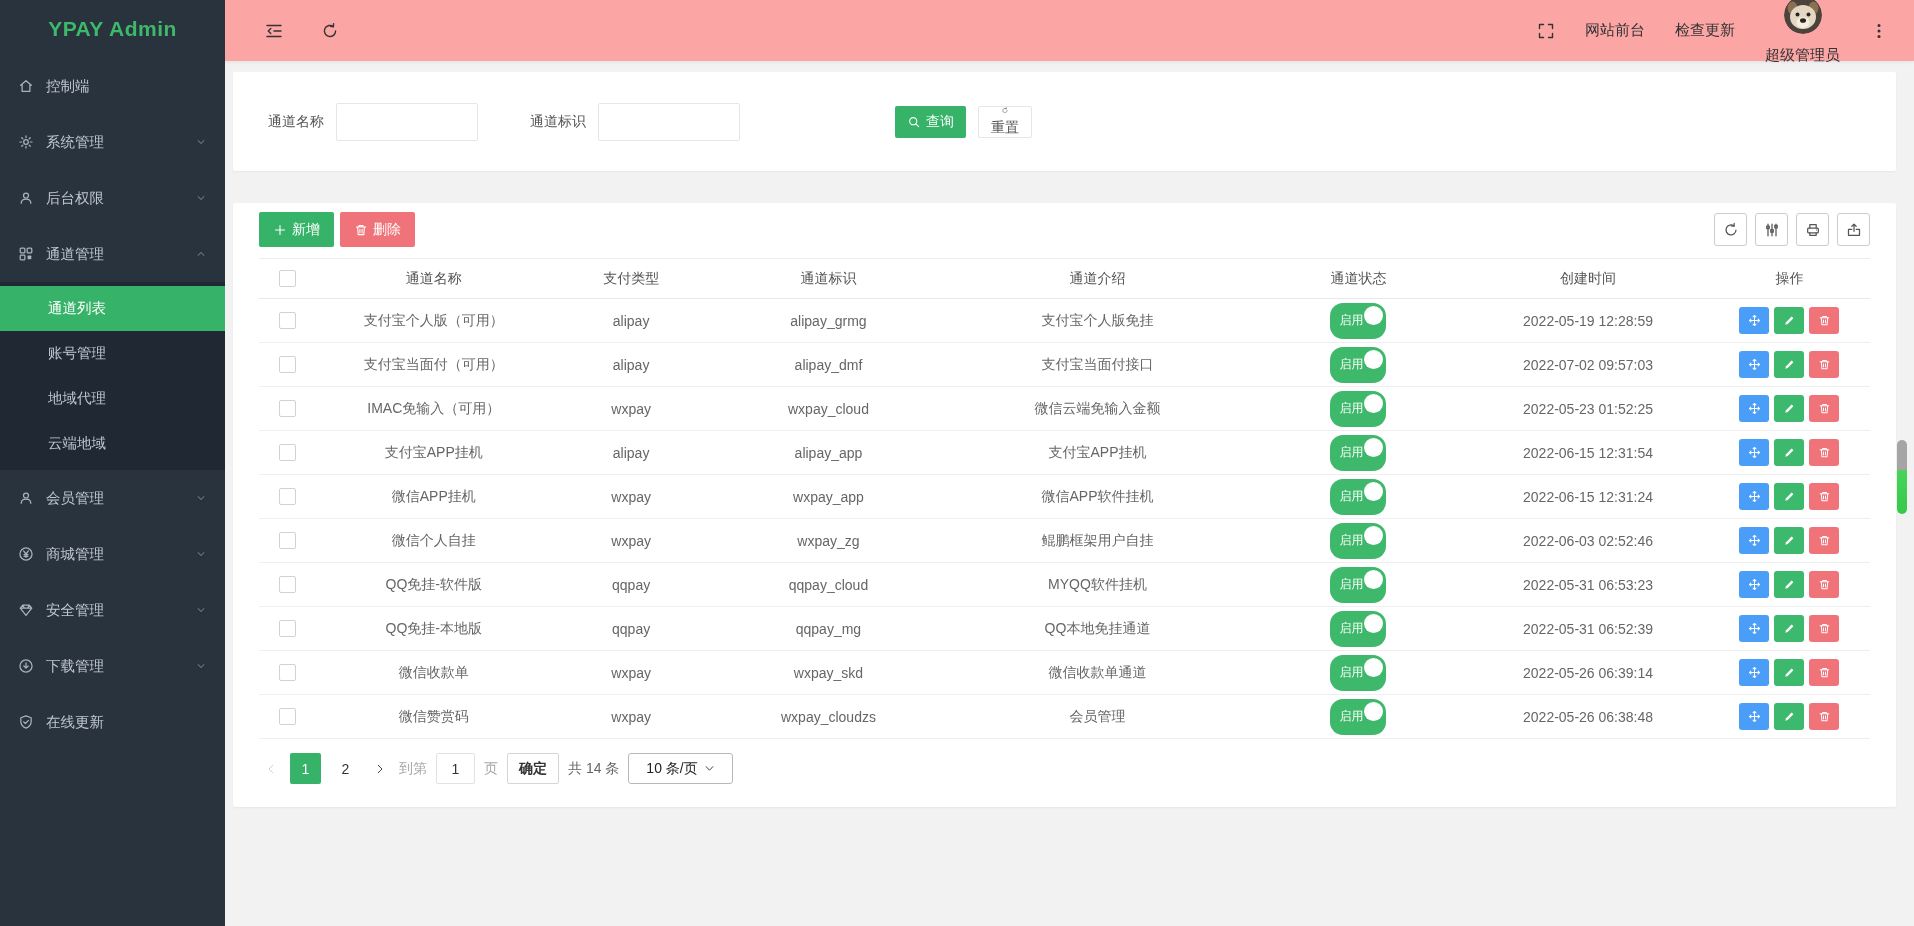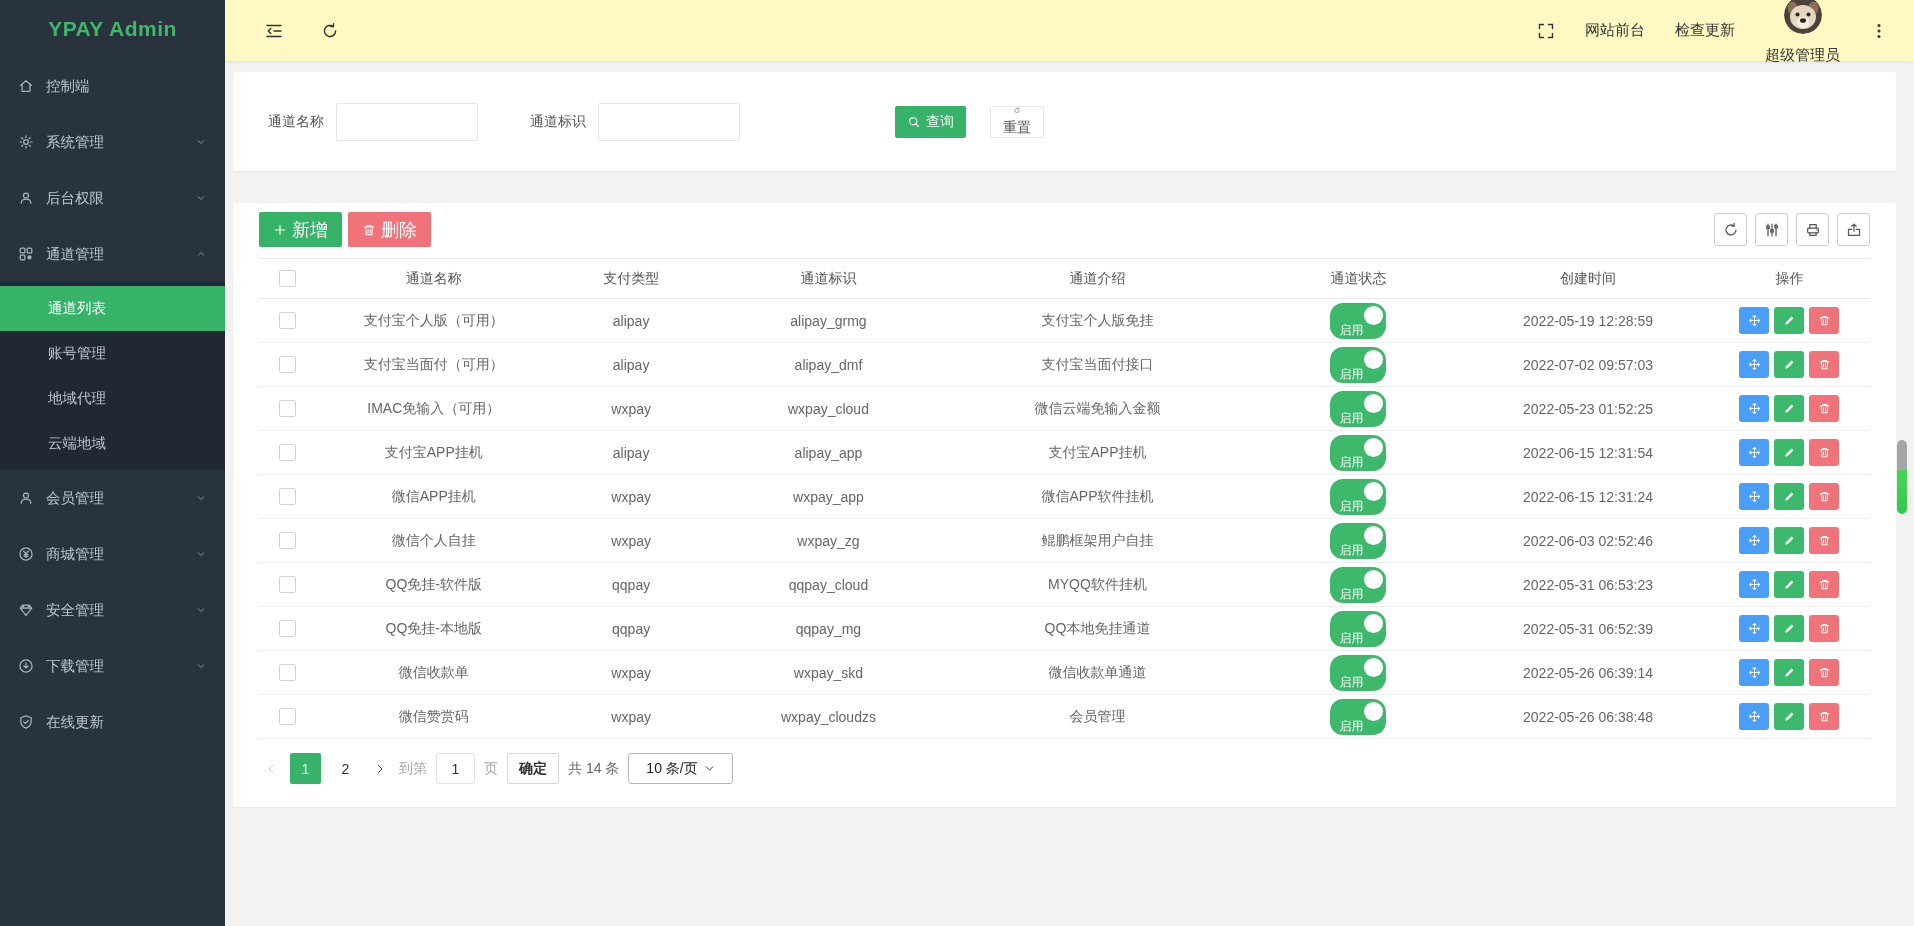--- a/index.html
+++ b/index.html
@@ -16,56 +16,56 @@
   .logo { height:58px; line-height:58px; text-align:center; color:#3eb86b; font-size:21px; font-weight:bold; letter-spacing:.5px; }
   .nav-item { height:56px; display:flex; align-items:center; padding:0 18px; color:#bfc6cf; font-size:14.5px; cursor:pointer; }
   .nav-item .ic { margin-right:12px; color:#aab2bc; }
   .nav-item .chev { margin-left:auto; margin-right:0; width:12px; height:12px; color:#8d96a2; }
   .submenu { background:#1f2833; padding:4px 0; }
   .sub-item { height:45px; line-height:45px; padding-left:48px; color:#bfc6cf; font-size:14.5px; cursor:pointer; }
   .sub-item.active { background:#36b368; color:#ffffff; }
 
   
   .main { position:absolute; left:225px; top:0; width:1689px; height:926px; }
-  .topbar { height:61px; background:#fef9c3; display:flex; align-items:center; padding:0 26px 0 40px; box-shadow:0 1px 4px rgba(0,0,0,.08); position:relative; z-index:4; color:#333; }
+  .topbar { height:61px; background:#fca5a5; display:flex; align-items:center; padding:0 26px 0 40px; box-shadow:0 1px 4px rgba(0,0,0,.08); position:relative; z-index:4; color:#333; }
   .topbar .ic { width:18px; height:18px; color:#333; cursor:pointer; }
   .tb-left { display:flex; align-items:center; gap:38px; }
   .tb-right { margin-left:auto; display:flex; align-items:center; gap:30px; font-size:15px; color:#333; }
   .tb-link { cursor:pointer; }
   .avatar-wrap { display:flex; align-items:center; gap:12px; cursor:pointer;flex-direction:column; }
   .avatar { width:38px; height:38px; border-radius:50%; overflow:hidden; display:block; }
 
   
   .content { padding:11px 18px 0 8px; }
   .card { background:#ffffff; border-radius:2px; box-shadow:0 1px 2px rgba(0,0,0,.05); }
   .search-card { height:99px; display:flex; align-items:center; padding-left:35px; }
   .f-label { font-size:14px; color:#555; margin-right:12px; white-space:nowrap; }
   .f-input { width:142px; height:38px; border:1px solid #e6e6e6; border-radius:2px; background:#fff; padding:0 10px; font-size:14px; color:#333; outline:none; }
   .gap2 { margin-left:52px; }
   .btn { display:inline-flex; align-items:center; justify-content:center; gap:5px; height:32px; padding:0 12px; border:none; border-radius:2px; font-size:14px; cursor:pointer; font-family:inherit; }
   .btn .ic { width:14px; height:14px; }
   .btn-green { background:#36b368; color:#fff; }
   .btn-plain { background:#fff; color:#555; border:1px solid #e6e6e6;flex-direction:column; }
-  .search-btns { margin-left:155px; display:flex; gap:24px; }
+  .search-btns { margin-left:155px; display:flex; gap:12px; }
 
   
   .table-card { margin-top:32px; padding:9px 26px 20px 26px; min-height:604px; }
   .toolbar { display:flex; align-items:center; margin-bottom:11px; }
-  .btn-lg { height:35px; padding:0 14px; font-size:18px; }
+  .btn-lg { height:35px; padding:0 14px; font-size:14px; }
   .btn-red { background:#f0737a; color:#fff; margin-left:6px; }
   .tool-icons { margin-left:auto; display:flex; gap:8px; }
   .icon-btn { width:33px; height:33px; border:1px solid #cccccc; border-radius:3px; background:#fff; display:flex; align-items:center; justify-content:center; color:#555; cursor:pointer; }
   .icon-btn .ic { width:16px; height:16px; }
 
   table { width:100%; border-collapse:collapse; table-layout:fixed; }
   th { height:40px; font-weight:normal; font-size:14px; color:#555; border-top:1px solid #ededed; border-bottom:1px solid #e8e8e8; }
   td { height:44px; text-align:center; font-size:14px; color:#666; border-bottom:1px solid #efefef; }
   .checkbox { display:inline-block; width:17px; height:17px; border:1px solid #d2d2d2; border-radius:2px; background:#fff; cursor:pointer; vertical-align:middle; }
 
-  .toggle { position:relative; display:inline-flex; align-items:flex-end; width:56px; height:36px; background:#3eb86b; border-radius:13px; cursor:pointer; }
+  .toggle { position:relative; display:inline-flex; align-items:center; width:56px; height:36px; background:#3eb86b; border-radius:13px; cursor:pointer; }
   .toggle-label { color:#fff; font-size:12px; padding-left:9px; }
   .knob { position:absolute; right:3px; top:3px; width:19px; height:19px; background:#fff; border-radius:50%; }
 
   .ops { display:flex; gap:5px; justify-content:center; }
   .op { width:30px; height:27px; border:none; border-radius:3px; color:#fff; display:flex; align-items:center; justify-content:center; cursor:pointer; }
   .op .ic { width:13px; height:13px; }
   .op.move { background:#4a9ef8; }
   .op.edit { background:#3cb96c; }
   .op.del  { background:#f0737a; }
 

